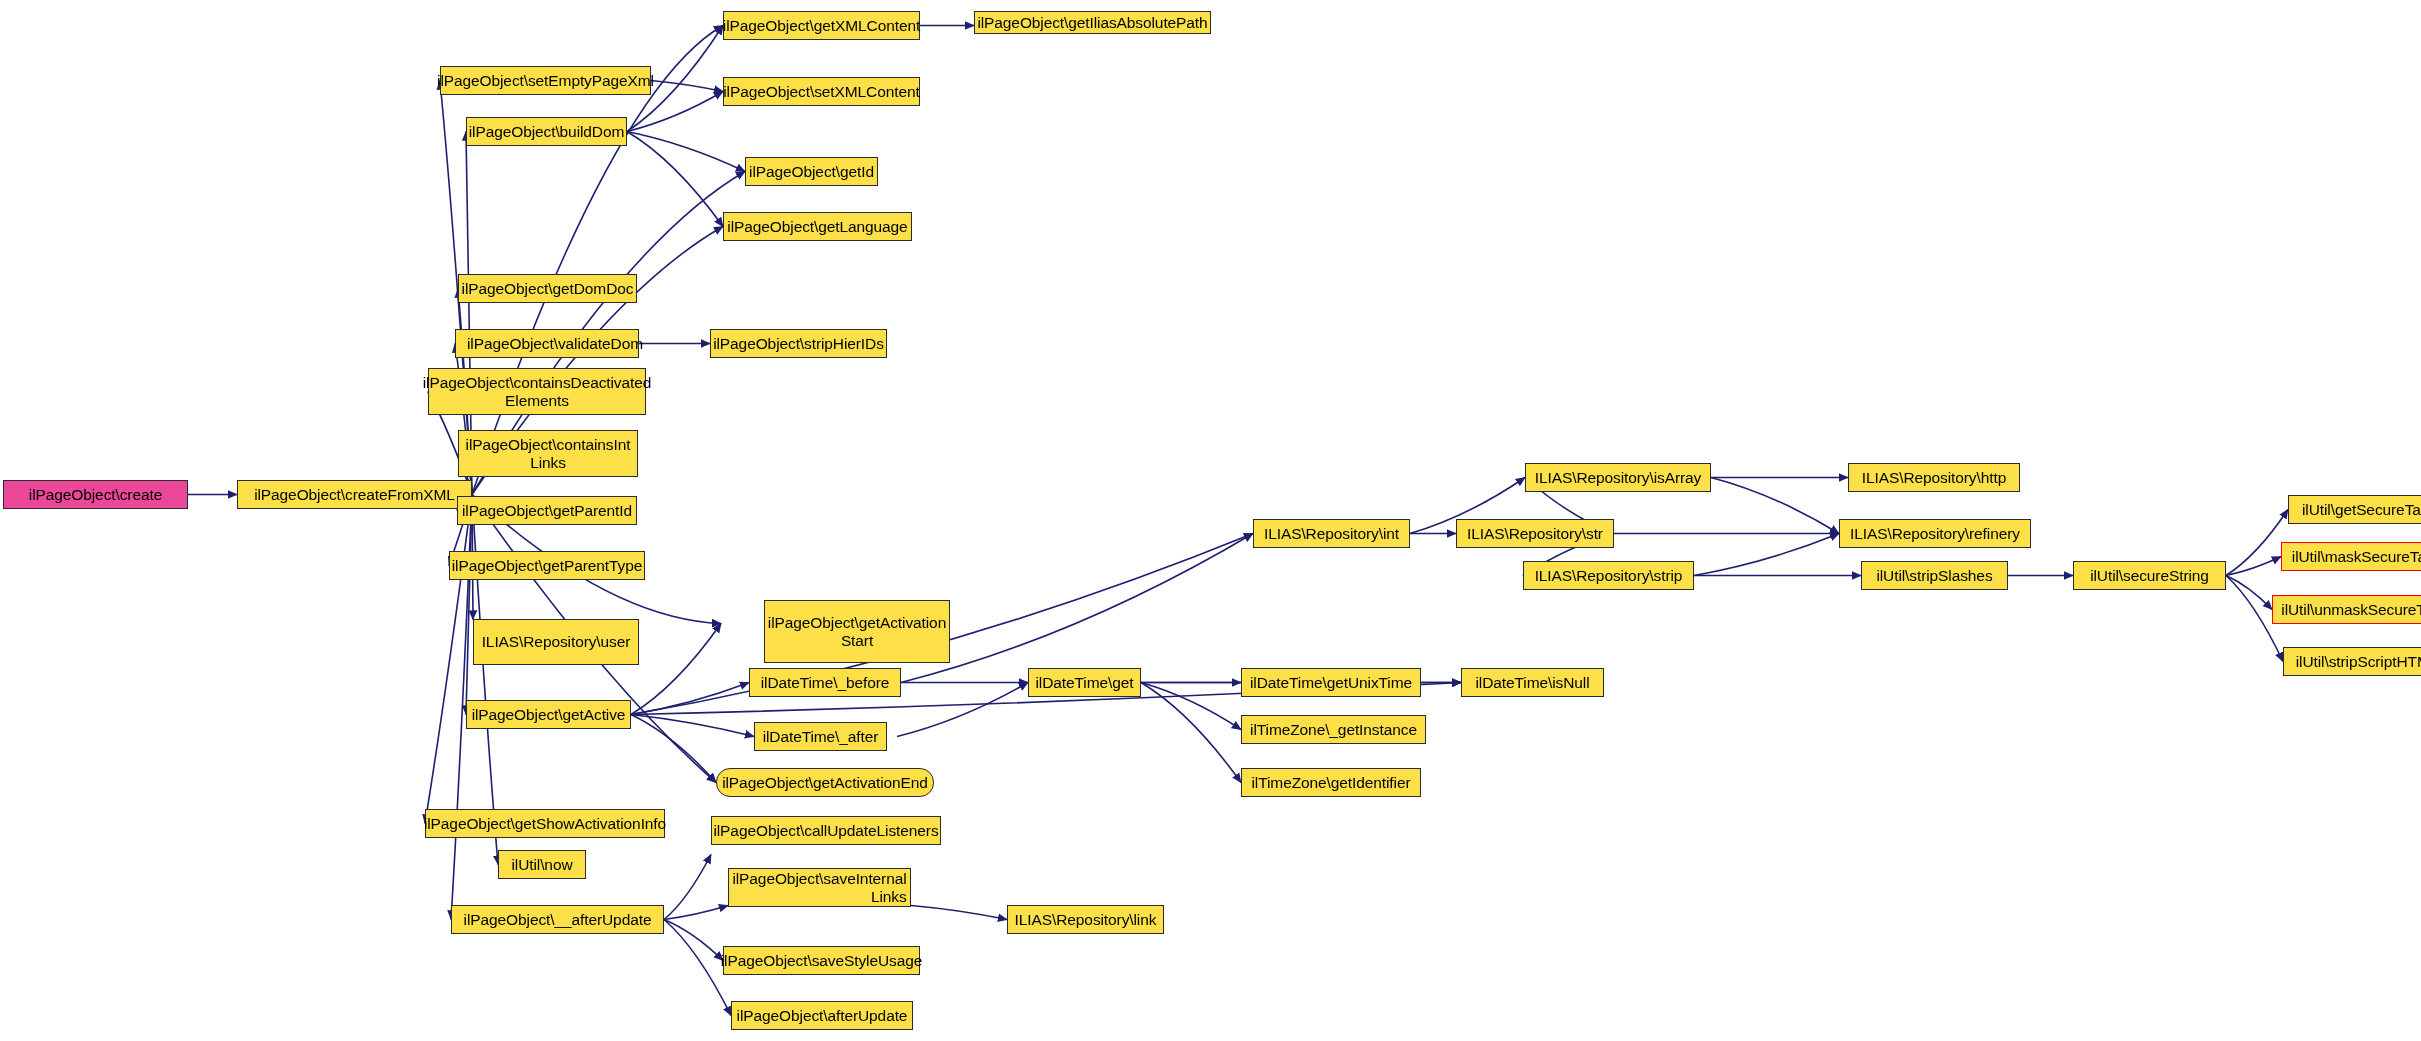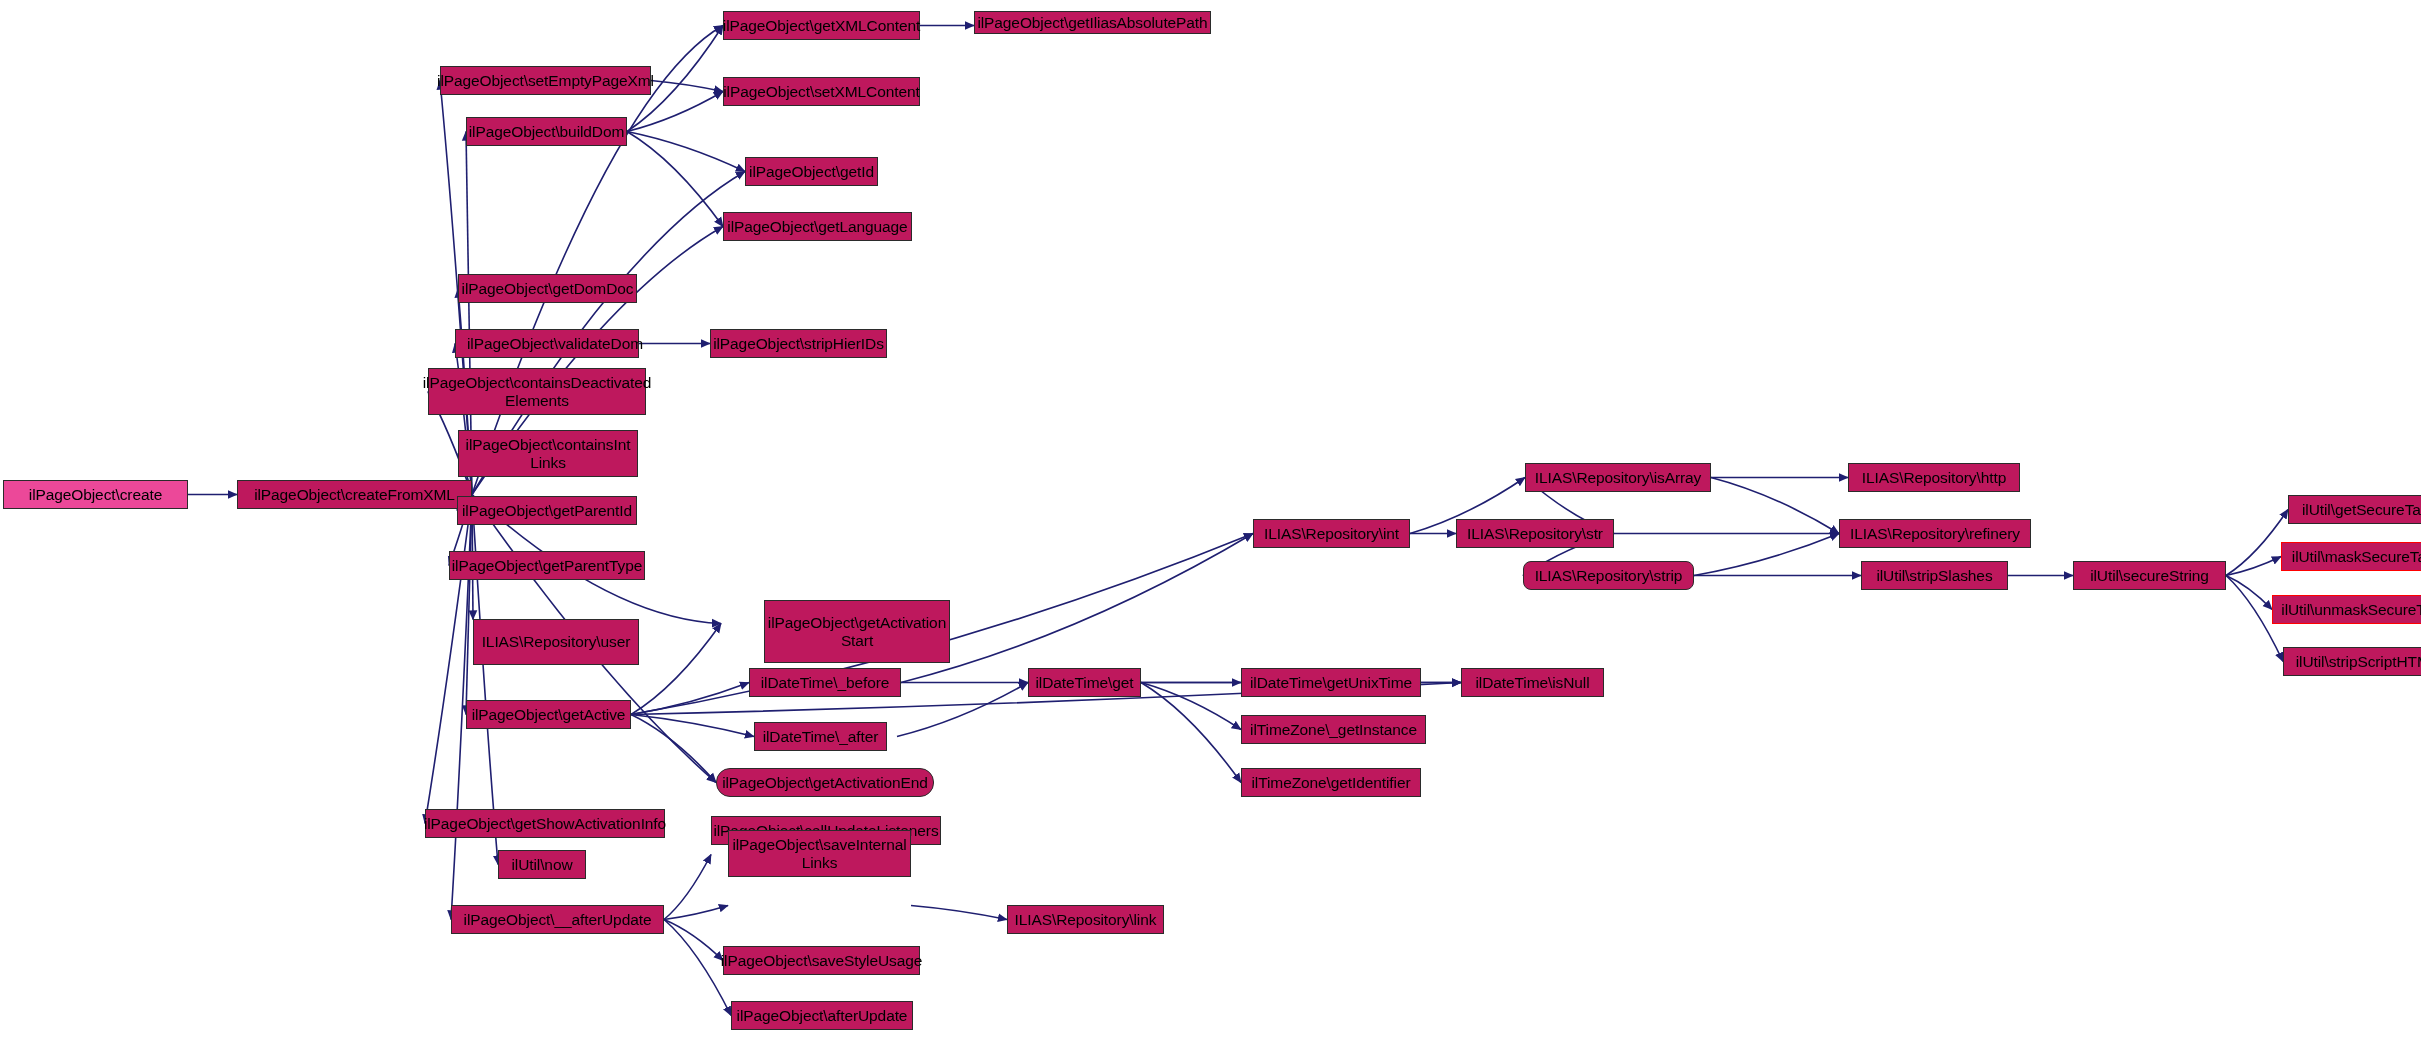--- a/index.html
+++ b/index.html
@@ -21,21 +21,21 @@
     left: 0;
     top: 0;
     width: 2421px;
     height: 1041px;
     pointer-events: none;
   }
   .node {
     position: absolute;
     box-sizing: border-box;
     border: 1.4px solid #2b2b2b;
-    background: #be185d;
+    background: #fde047;
     color: #000000;
     font-size: 15.5px;
     line-height: 1.12;
     display: flex;
     align-items: center;
     justify-content: center;
     text-align: center;
     white-space: pre-line;
     letter-spacing: -0.1px;
     z-index: 5;
@@ -144,31 +144,31 @@
       <div class="node" style="left: 721px; top: 600px; width: 186px; height: 63px; margin-left: 43px;">ilPageObject\getActivation
 Start</div>
       <div class="node" style="left: 749px; top: 668px; width: 152px; height: 29px;">ilDateTime\_before</div>
       <div class="node" style="left: 466px; top: 700px; width: 165px; height: 29px;">ilPageObject\getActive</div>
       <div class="node" style="left: 754px; top: 722px; width: 133px; height: 29px;">ilDateTime\_after</div>
       <div class="node" style="left: 716px; top: 768px; width: 218px; height: 29px; border-radius: 14px;">ilPageObject\getActivationEnd</div>
       <div class="node" style="left: 425px; top: 809px; width: 240px; height: 29px;">ilPageObject\getShowActivationInfo</div>
       <div class="node" style="left: 498px; top: 850px; width: 88px; height: 29px;">ilUtil\now</div>
       <div class="node" style="left: 451px; top: 905px; width: 213px; height: 29px;">ilPageObject\__afterUpdate</div>
       <div class="node" style="left: 711px; top: 816px; width: 230px; height: 29px;">ilPageObject\callUpdateListeners</div>
-      <div class="node" style="left: 728px; top: 830px; width: 183px; height: 47px;">ilPageObject\saveInternal
+      <div class="node" style="left: 728px; top: 868px; width: 183px; height: 39px; text-align: right;">ilPageObject\saveInternal
 Links</div>
       <div class="node" style="left: 1007px; top: 905px; width: 157px; height: 29px;">ILIAS\Repository\link</div>
       <div class="node" style="left: 723px; top: 946px; width: 197px; height: 29px;">ilPageObject\saveStyleUsage</div>
       <div class="node" style="left: 731px; top: 1001px; width: 182px; height: 29px;">ilPageObject\afterUpdate</div>
       <div class="node" style="left: 1253px; top: 519px; width: 157px; height: 29px;">ILIAS\Repository\int</div>
       <div class="node" style="left: 1456px; top: 519px; width: 158px; height: 29px;">ILIAS\Repository\str</div>
       <div class="node" style="left: 1525px; top: 463px; width: 186px; height: 29px;">ILIAS\Repository\isArray</div>
       <div class="node" style="left: 1848px; top: 463px; width: 172px; height: 29px;">ILIAS\Repository\http</div>
       <div class="node" style="left: 1839px; top: 519px; width: 192px; height: 29px;">ILIAS\Repository\refinery</div>
-      <div class="node" style="left: 1523px; top: 561px; width: 171px; height: 29px; border-radius: 8px;">ILIAS\Repository\strip</div>
+      <div class="node" style="left: 1523px; top: 561px; width: 171px; height: 29px;">ILIAS\Repository\strip</div>
       <div class="node" style="left: 1861px; top: 561px; width: 147px; height: 29px;">ilUtil\stripSlashes</div>
       <div class="node" style="left: 2073px; top: 561px; width: 153px; height: 29px;">ilUtil\secureString</div>
       <div class="node" style="left: 2288px; top: 495px; width: 163px; height: 29px;">ilUtil\getSecureTags</div>
       <div class="node hot" style="left: 2281px; top: 542px; width: 172px; height: 29px;">ilUtil\maskSecureTags</div>
       <div class="node hot" style="left: 2272px; top: 595px; width: 186px; height: 29px;">ilUtil\unmaskSecureTags</div>
       <div class="node" style="left: 2283px; top: 647px; width: 168px; height: 29px;">ilUtil\stripScriptHTML</div>
       <div class="node" style="left: 1028px; top: 668px; width: 113px; height: 29px;">ilDateTime\get</div>
       <div class="node" style="left: 1241px; top: 668px; width: 180px; height: 29px;">ilDateTime\getUnixTime</div>
       <div class="node" style="left: 1461px; top: 668px; width: 143px; height: 29px;">ilDateTime\isNull</div>
       <div class="node" style="left: 1241px; top: 715px; width: 185px; height: 29px;">ilTimeZone\_getInstance</div>

